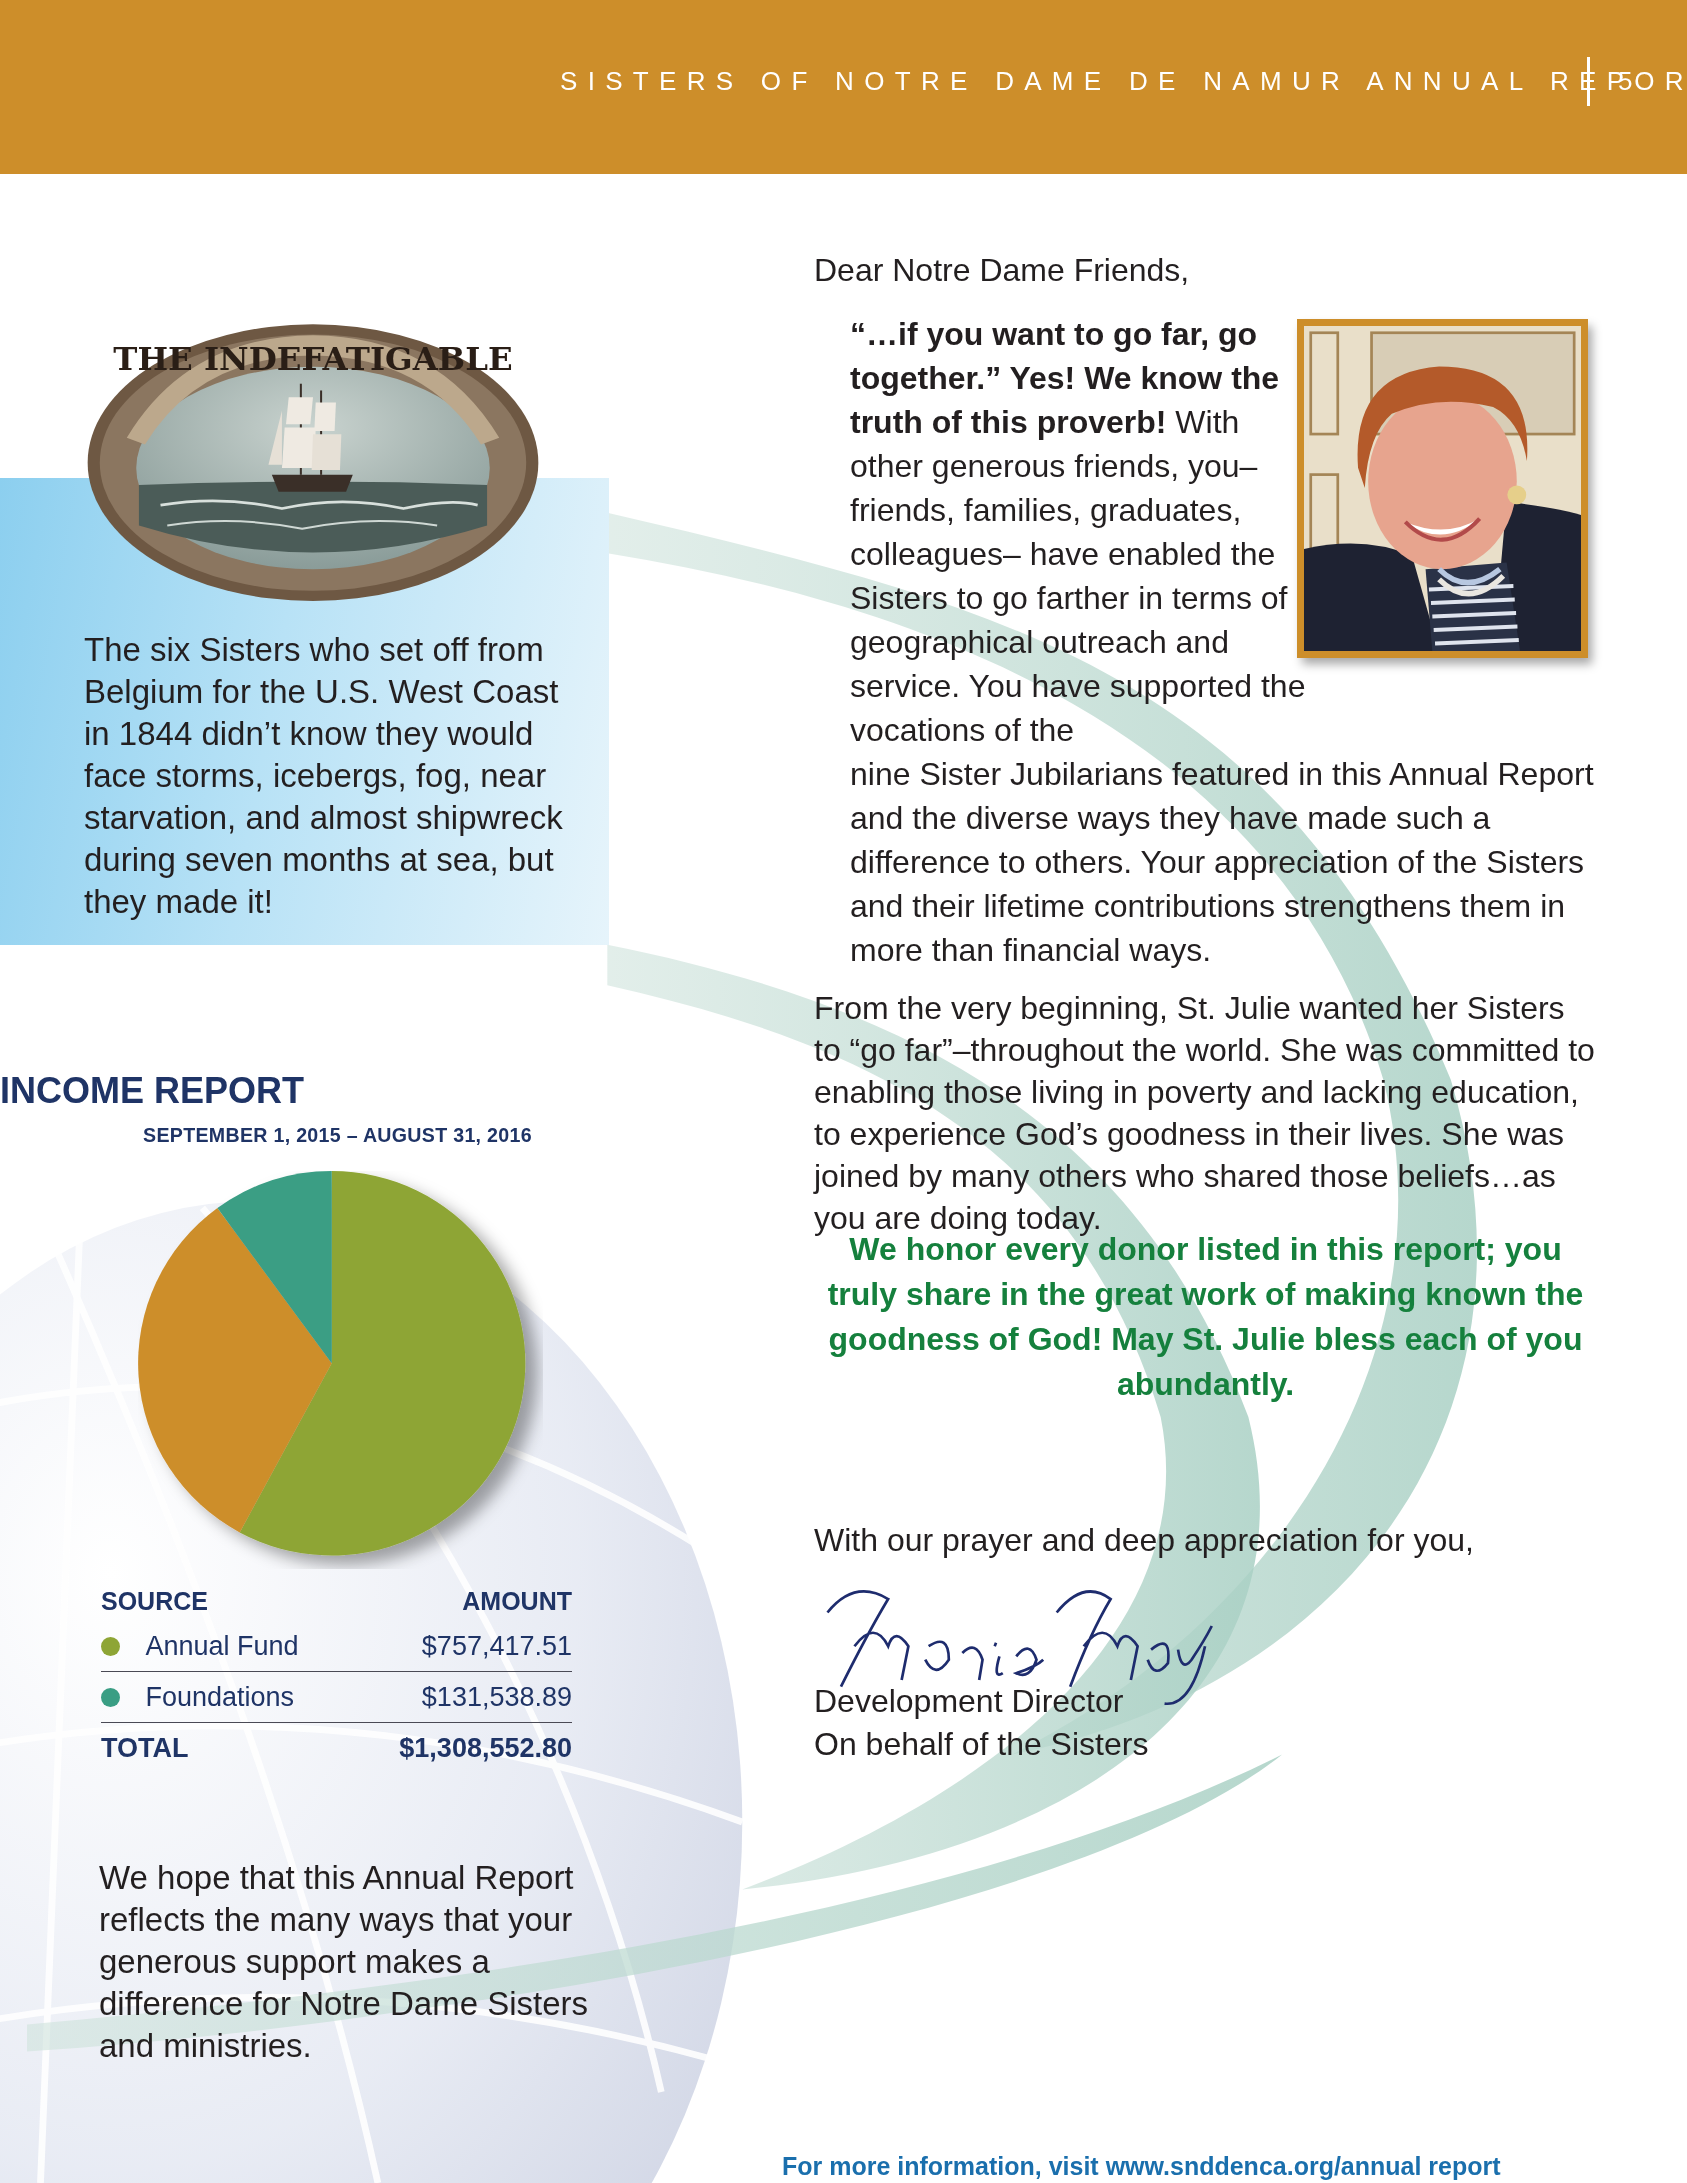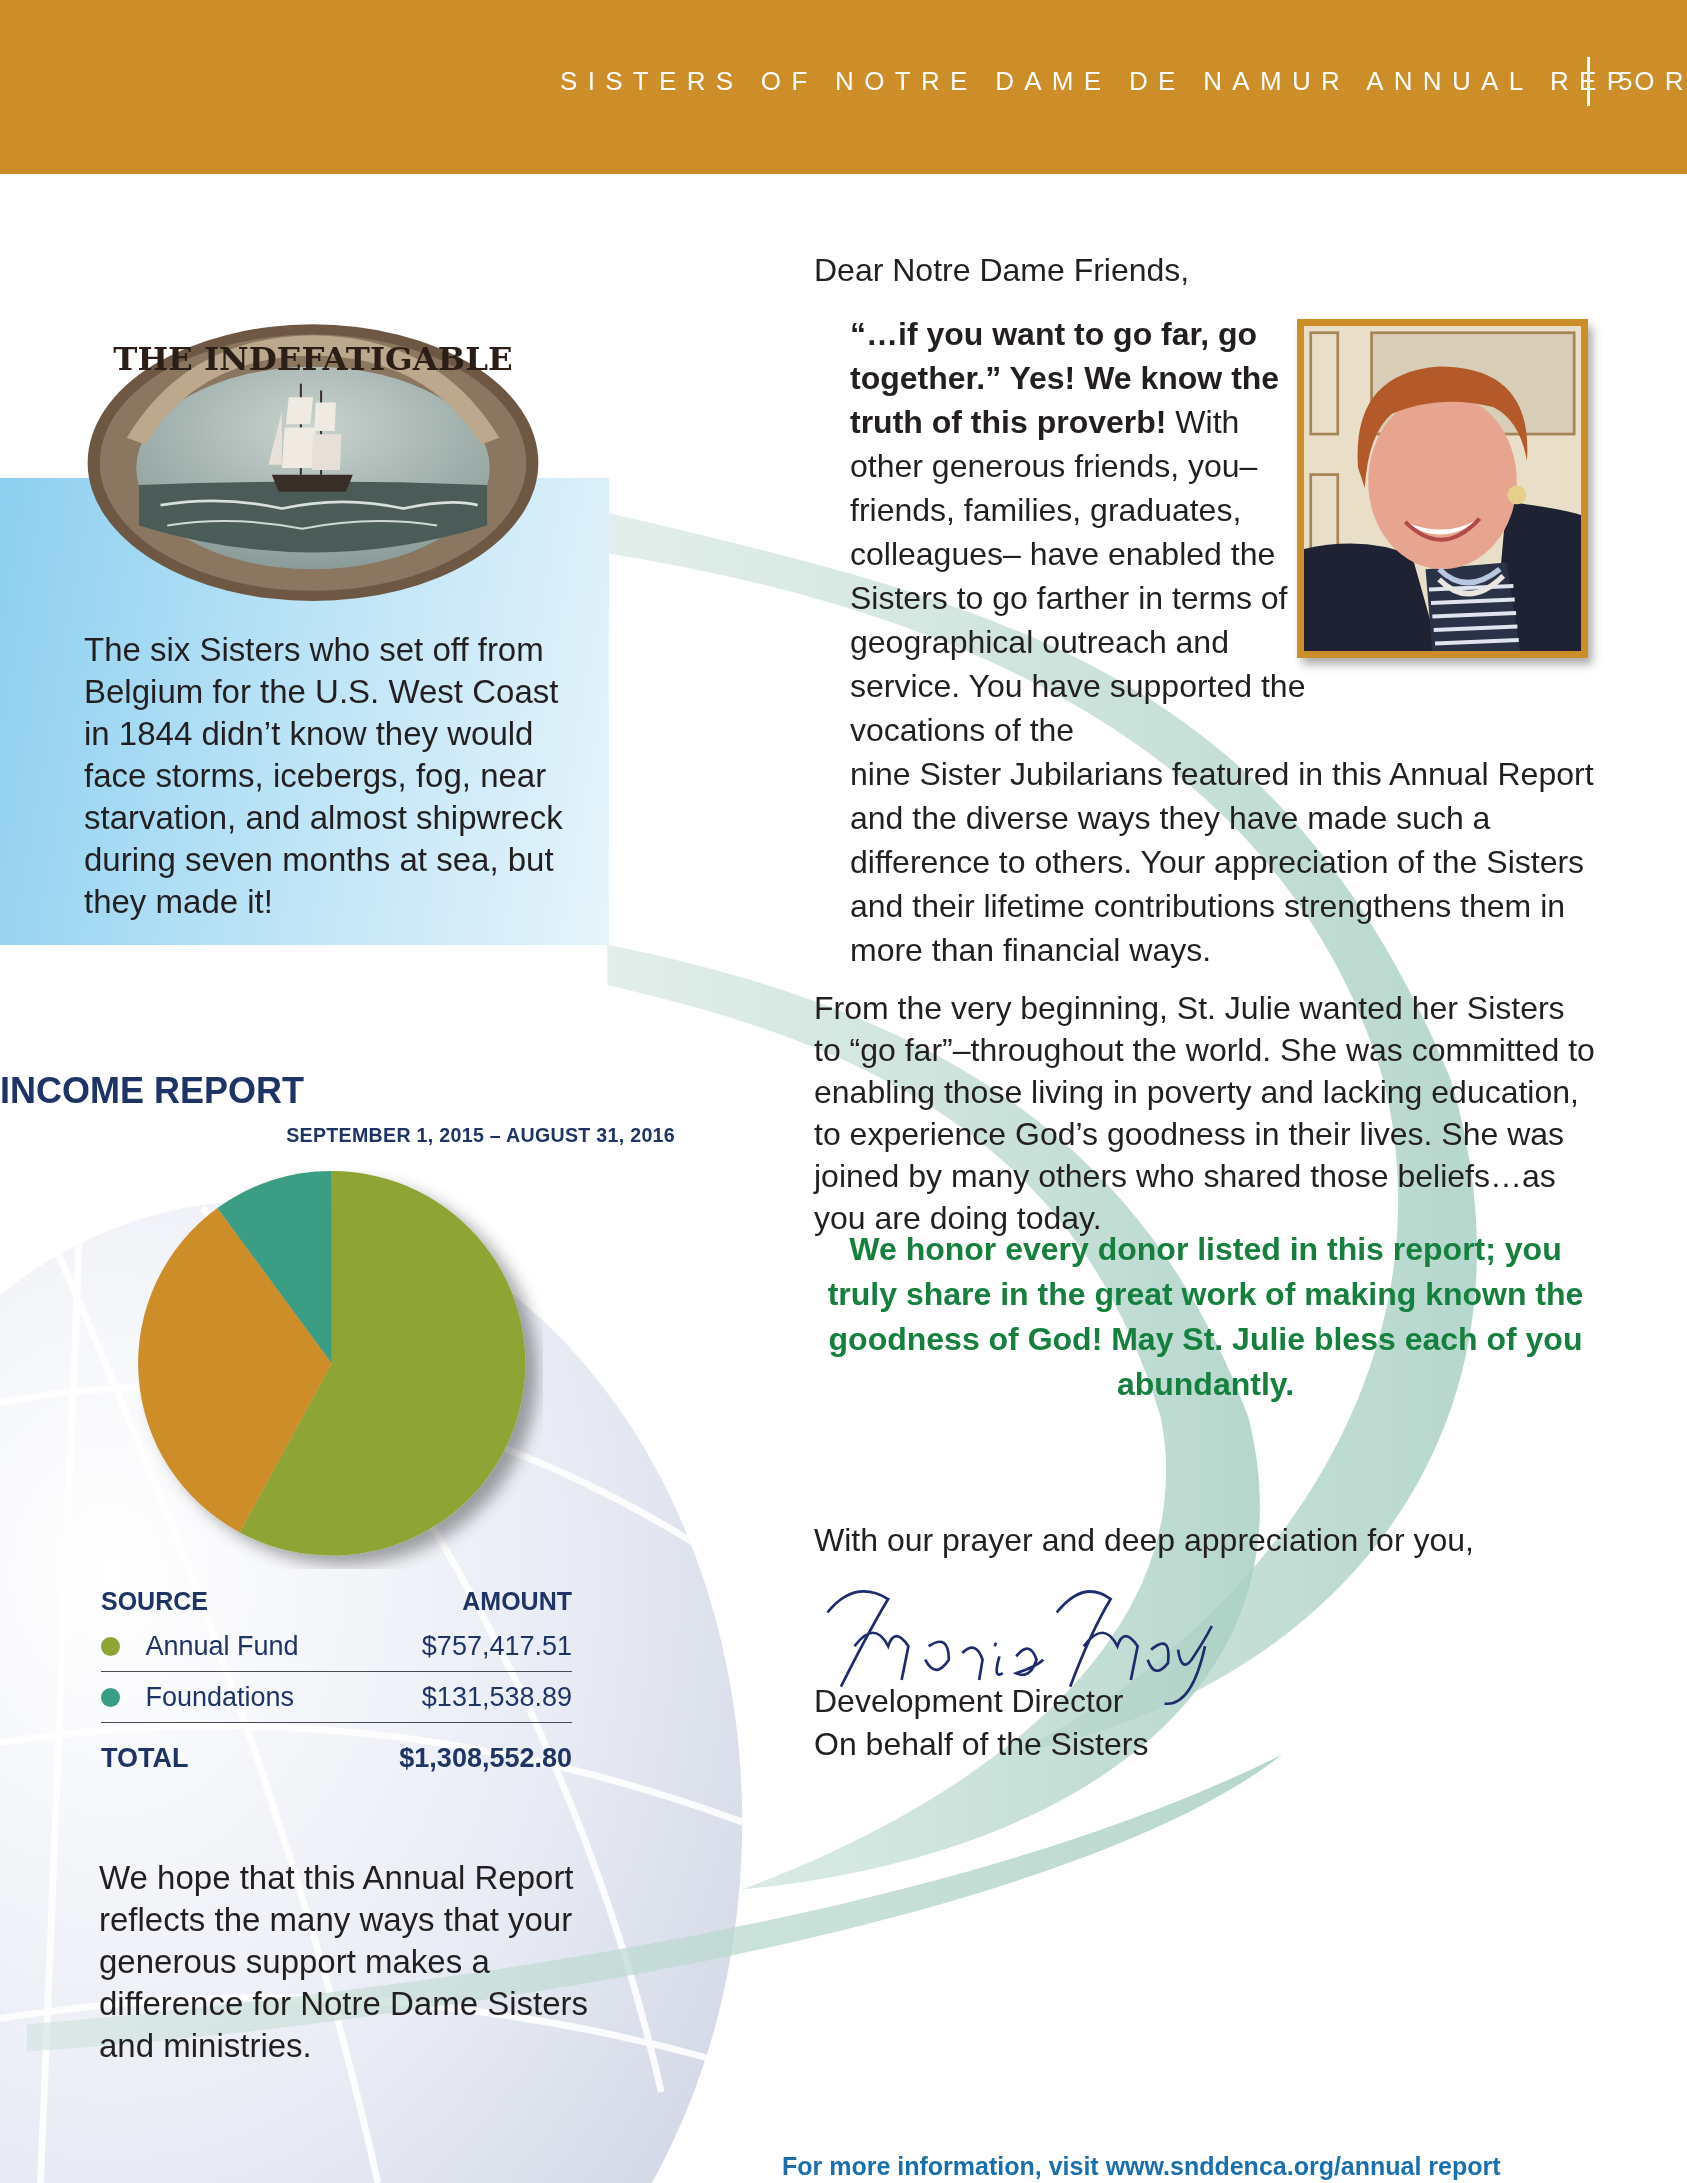--- a/index.html
+++ b/index.html
@@ -15,30 +15,30 @@
 
   
   .bg-svg { left:0; top:174px; width:1687px; height:2009px; }
 
   
   .blue-box { left:0; top:478px; width:609px; height:467px; background:linear-gradient(100deg,#8ccfef 0%,#b8e2f6 45%,#e6f4fb 100%); }
   .ship-oval { left:86px; top:323px; width:454px; height:280px; }
   .voyage-text { left:84px; top:629px; width:499px; font-size:33px; line-height:42px; color:#231f20; }
 
   .income-title { left:0; top:1070px; width:675px; text-align:left; font-size:36px; font-weight:bold; color:#1f3466; }
-  .income-subtitle { left:0; top:1124px; width:675px; text-align:right; font-size:19.6px; font-weight:bold; color:#1f3466; letter-spacing:0.3px; }
+  .income-subtitle { left:0; top:1124px; width:675px; text-align:center; font-size:19.6px; font-weight:bold; color:#1f3466; letter-spacing:0.3px; }
 
   .pie-wrap { left:138px; top:1171px; width:405px; height:398px; }
 
   .table { left:101px; top:1581px; width:471px; color:#1f3466; }
   .th-row { display:flex; justify-content:space-between; font-size:25px; font-weight:bold; height:40px; align-items:center;text-align:right; }
   .tr-row { display:flex; justify-content:space-between; align-items:center; height:51px; font-size:27px; border-bottom:1.3px solid #4a4a55; box-sizing:border-box; }
   .tr-row .src { display:flex; align-items:center;gap:16px; }
   .dot { width:19px; height:19px; border-radius:50%; margin-right:9.4px; display:inline-block; }
-  .total-row { display:flex; justify-content:space-between; align-items:flex-end; height:51px; font-size:27px; font-weight:bold; }
+  .total-row { display:flex; justify-content:space-between; align-items:center; height:51px; font-size:27px; font-weight:bold; }
 
   .hope-text { left:99px; top:1857px; width:499px; font-size:33px; line-height:42px; color:#231f20; }
 
   
   .salutation { left:814px; top:252px; font-size:32px; color:#231f20; }
   .letter-p1 { left:814px; top:312px; width:783px; font-size:32px; line-height:44px; color:#231f20;margin-left:36px; }
   .letter-p1 .bold { font-weight:bold; }
   .p1-narrow { width:459px; }
   .letter-p2 { left:814px; top:987px; width:783px; font-size:32px; line-height:42px; color:#231f20; }
   .letter-p3 { left:814px; top:1227px; width:783px; font-size:32px; line-height:45px; font-weight:bold; color:#15803d;text-align:center; }

